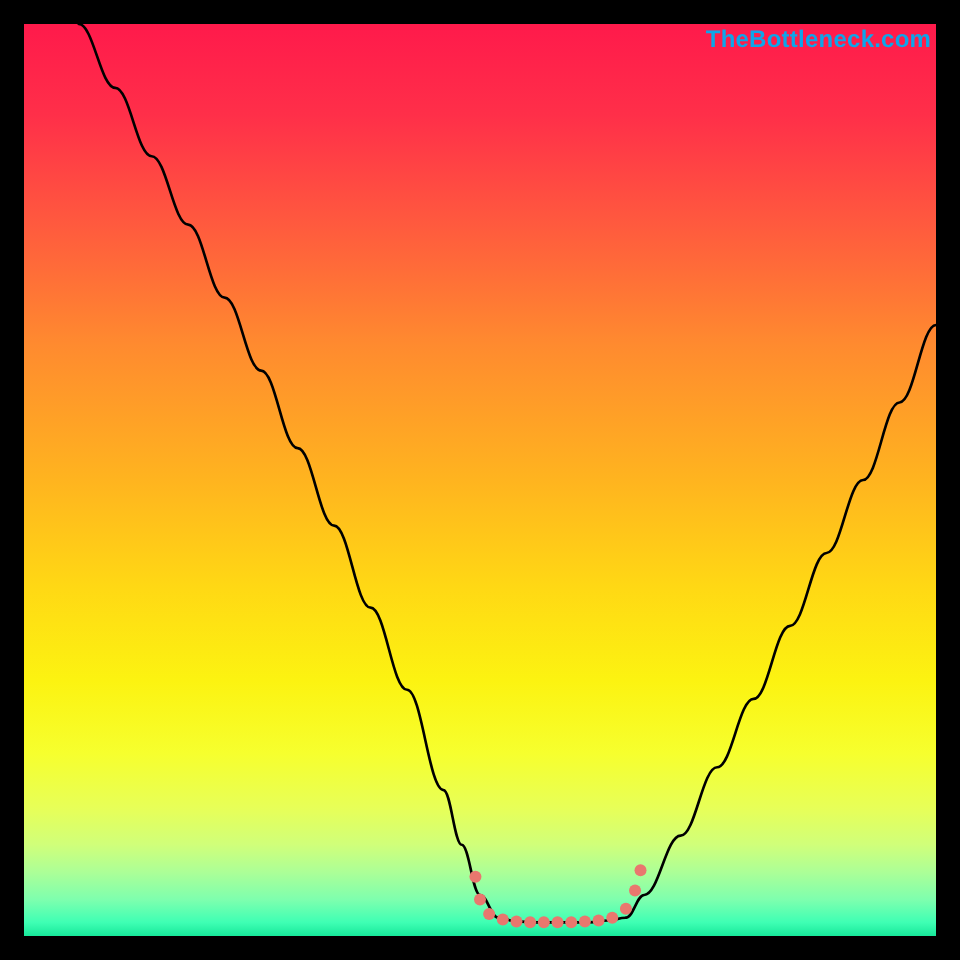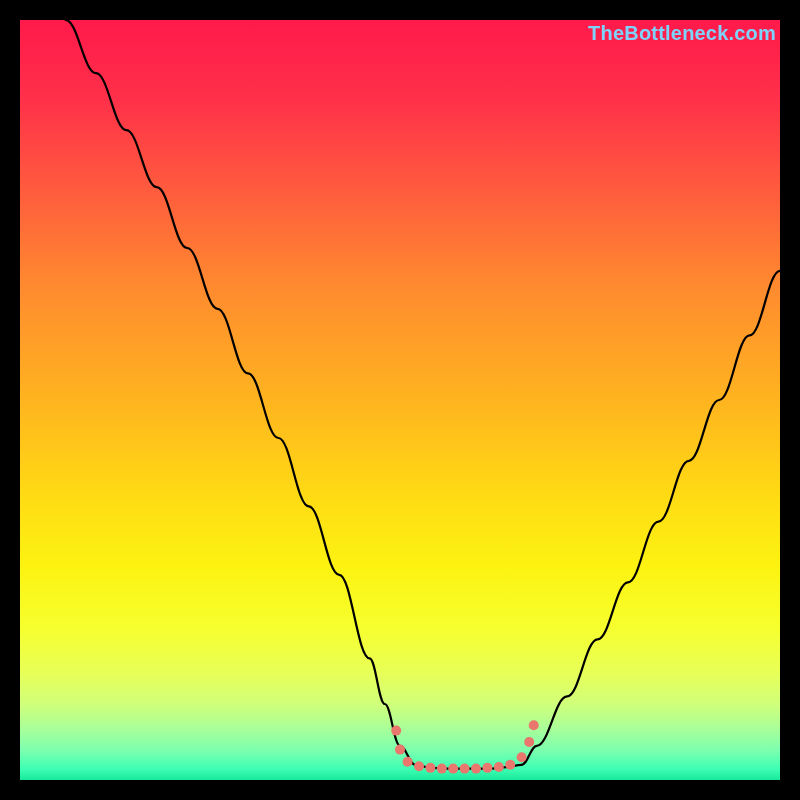--- a/index.html
+++ b/index.html
@@ -23,21 +23,21 @@
     position: absolute;
     left: 0;
     top: 0;
     width: 760px;
     height: 760px;
   }
   .watermark {
     position: absolute;
     top: 2px;
     right: 4px;
-    color: #7dd3fc;
+    color: #0ea5e9;
     font-size: 20px;
     font-weight: 600;
     letter-spacing: 0.2px;
     user-select: none;
     margin-left: 39px;
   }
 </style>
 </head>
 <body>
 

